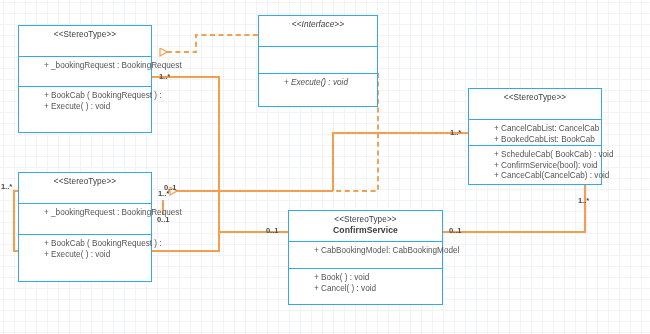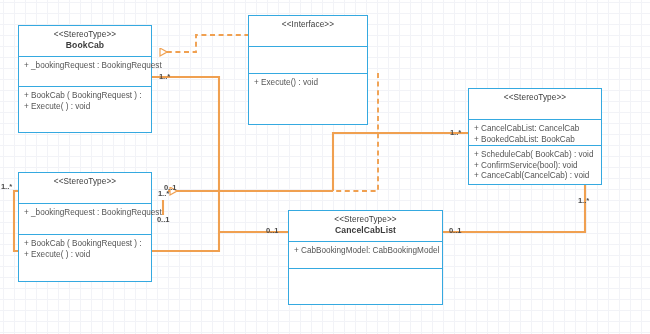--- a/index.html
+++ b/index.html
@@ -60,21 +60,21 @@
     font-size: 8.2px;
     line-height: 10.5px;
   }
   .cls-ops {
     box-sizing: border-box;
     padding: 4px 4px 4px 5px;
     color: #555555;
     font-size: 8.2px;
     line-height: 10.5px;
   }
-  .cls-attrs div, .cls-ops div { white-space: nowrap; }
+  .cls-attrs div, .cls-ops div { white-space: nowrap; margin-left: 20px; }
   .mlabel {
     position: absolute;
     font-size: 7.6px;
     font-weight: bold;
     color: #4a4a4a;
     background: transparent;
     z-index: 8;
     white-space: nowrap;
     letter-spacing: -.1px;
   }
@@ -118,32 +118,31 @@
       <path d="M258,35 L196,35 L196,52 L160,52" marker-end="url(#hollowtri)"></path>
 
       <path d="M378,73 L378,191 L333,191"></path>
       <path d="M333,191 L170,191" marker-end="url(#hollowtri2)"></path>
     </g>
   </svg>
 
   <div class="umlclass" style="left:18px; top:25px; width:134px; height:108px;">
     <div class="cls-head" style="height:31px;">
       <div class="cls-stereo">&lt;&lt;StereoType&gt;&gt;</div>
-      <div class="cls-name">BookCab</div>
     </div>
     <div class="cls-attrs" style="height:30px;">
       <div>+ _bookingRequest : BookingRequest</div>
     </div>
     <div class="cls-ops">
       <div>+ BookCab ( BookingRequest ) :</div>
       <div>+ Execute( ) : void</div>
     </div>
   </div>
 
-  <div class="umlclass" style="left:248px; top:15px; width:120px; height:110px;">
+  <div class="umlclass" style="left:258px; top:15px; width:120px; height:92px;font-style:italic;">
     <div class="cls-head" style="height:31px;">
       <div class="cls-stereo">&lt;&lt;Interface&gt;&gt;</div>
     </div>
     <div class="cls-attrs" style="height:27px;"></div>
     <div class="cls-ops">
       <div>+ Execute() : void</div>
     </div>
   </div>
 
   <div class="umlclass" style="left:468px; top:88px; width:134px; height:97px;">
@@ -170,25 +169,29 @@
     </div>
     <div class="cls-ops">
       <div>+ BookCab ( BookingRequest ) :</div>
       <div>+ Execute( ) : void</div>
     </div>
   </div>
 
   <div class="umlclass" style="left:288px; top:210px; width:155px; height:95px;">
     <div class="cls-head" style="height:31px;">
       <div class="cls-stereo">&lt;&lt;StereoType&gt;&gt;</div>
-      <div class="cls-name">CancelCabList</div>
+      <div class="cls-name">ConfirmService</div>
     </div>
     <div class="cls-attrs" style="height:27px;">
       <div>+ CabBookingModel: CabBookingModel</div>
     </div>
+    <div class="cls-ops">
+      <div>+ Book( ) : void</div>
+      <div>+ Cancel( ) : void</div>
+    </div>
   </div>
 
   <div class="mlabel" style="left:159px; top:72px;">1..*</div>
 
   <div class="mlabel" style="left:450px; top:128px;">1..*</div>
 
   <div class="mlabel" style="left:578px; top:196px;">1..*</div>
 
   <div class="mlabel" style="left:1px; top:182px;">1..*</div>
 

